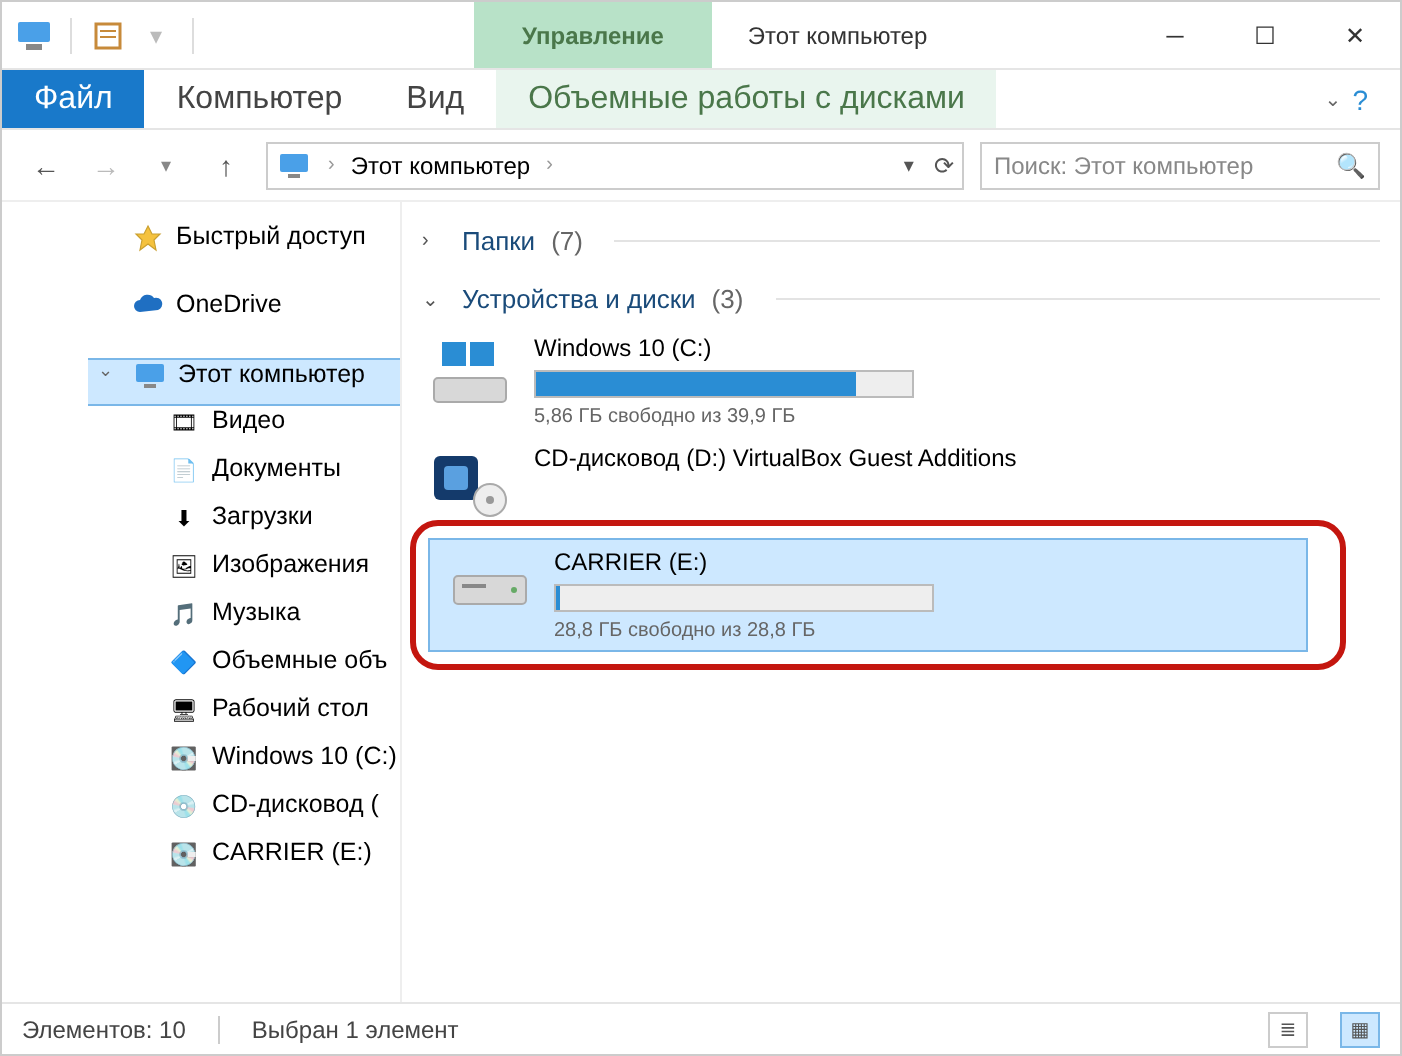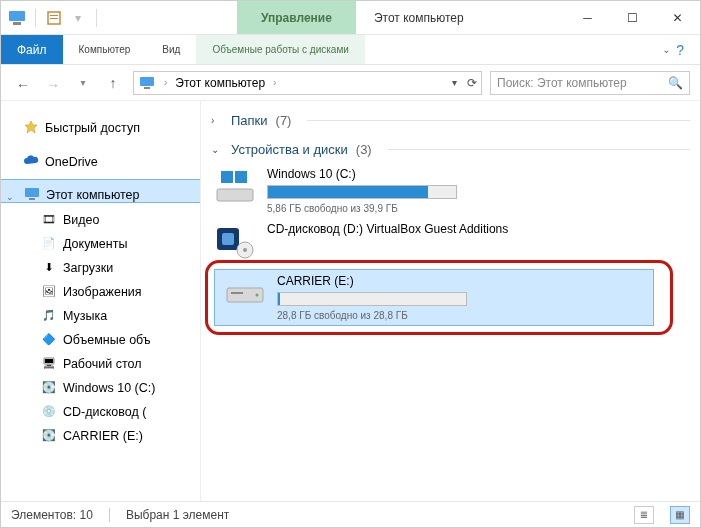--- a/index.html
+++ b/index.html
@@ -12,40 +12,40 @@
   .qat-ico { width: 20px; height: 20px; display: flex; align-items: center; justify-content: center; font-size: 12px; color: #555; }
   .qat-sep { width: 1px; height: 18px; background: #ddd; margin: 0 4px; }
   .ribbon-context { display: flex; align-items: stretch; margin-left: 130px; font-weight: bold; }
   .ribbon-context-tab { background: #b8e2c8; color: #4a774a; font-size: 12px; display: flex; align-items: center; padding: 0 24px; }
   .title-text { flex: 1; display: flex; align-items: center; padding-left: 18px; font-size: 12px; color: #333; }
   .win-controls { display: flex; }
   .win-btn { width: 45px; display: flex; align-items: center; justify-content: center; font-size: 12px; color: #333; }
 
   
   .ribbon-row { height: 30px; display: flex; align-items: stretch; border-bottom: 1px solid #e5e5e5; }
-  .file-tab { background: #1979ca; color: #fff; font-size: 12px; padding: 0 16px; display: flex; align-items: center; }
-  .rtab { font-size: 10px; color: #444; padding: 0 16px; display: flex; align-items: center; }
+  .file-tab { background: #1979ca; color: #fff; font-size: 16px; padding: 0 16px; display: flex; align-items: center; }
+  .rtab { font-size: 16px; color: #444; padding: 0 16px; display: flex; align-items: center; }
   .rtab.context { color: #4a774a; background: #e9f5ee; }
   .ribbon-row .spacer { flex: 1; }
   .ribbon-toggle { display: flex; align-items: center; padding-right: 16px; color: #666; font-size: 10px; }
 
   
   .navrow { height: 36px; display: flex; align-items: center; gap: 8px; padding: 0 10px; border-bottom: 1px solid #eee; }
   .nav-arrows { display: flex; align-items: center; gap: 6px; color: #555; font-size: 14px; }
   .nav-arrow { width: 24px; text-align: center; }
   .addr { flex: 1; height: 24px; border: 1px solid #ccc; display: flex; align-items: center; padding: 0 4px; font-size: 12px; gap: 4px; }
   .addr-ico { width: 18px; height: 18px; display:flex; align-items:center; justify-content:center; }
   .addr .chev { color: #999; font-size: 10px; padding: 0 4px; }
   .addr .refresh { margin-left: auto; color: #555; }
   .search { width: 200px; height: 24px; border: 1px solid #ccc; display: flex; align-items: center; padding: 0 6px; font-size: 12px; color: #888; gap: 6px; }
 
   
   .body { flex: 1; display: flex; overflow: hidden; }
   .tree { width: 200px; border-right: 1px solid #eee; padding: 10px 0; font-size: 12.5px; overflow: hidden; }
-  .tree-item { display: flex; align-items: flex-end; gap: 6px; height: 24px; padding-left: 22px; white-space: nowrap; }
+  .tree-item { display: flex; align-items: flex-start; gap: 6px; height: 24px; padding-left: 22px; white-space: nowrap; margin-left: 43px; }
   .tree-item.sel { background: #cde8ff; border: 1px solid #7ab7e8; border-left: none; border-right: none; padding-left: 5px; }
   .tree-item.child { padding-left: 40px; }
   .tree-ico { width: 16px; height: 16px; display: inline-flex; align-items: center; justify-content: center; font-size: 11px; }
   .tree-expander { width: 12px; font-size: 9px; color: #666; }
   .gap { height: 10px; }
 
   .content { flex: 1; padding: 4px 8px 4px 4px; overflow: hidden; position: relative; }
   .group-header { display: flex; align-items: center; gap: 8px; font-size: 13px; color: #1a4b7a; padding: 8px 2px 6px 6px; }
   .gh-chev { font-size: 10px; color: #555; width: 12px; }
   .gh-count { color: #666; }

